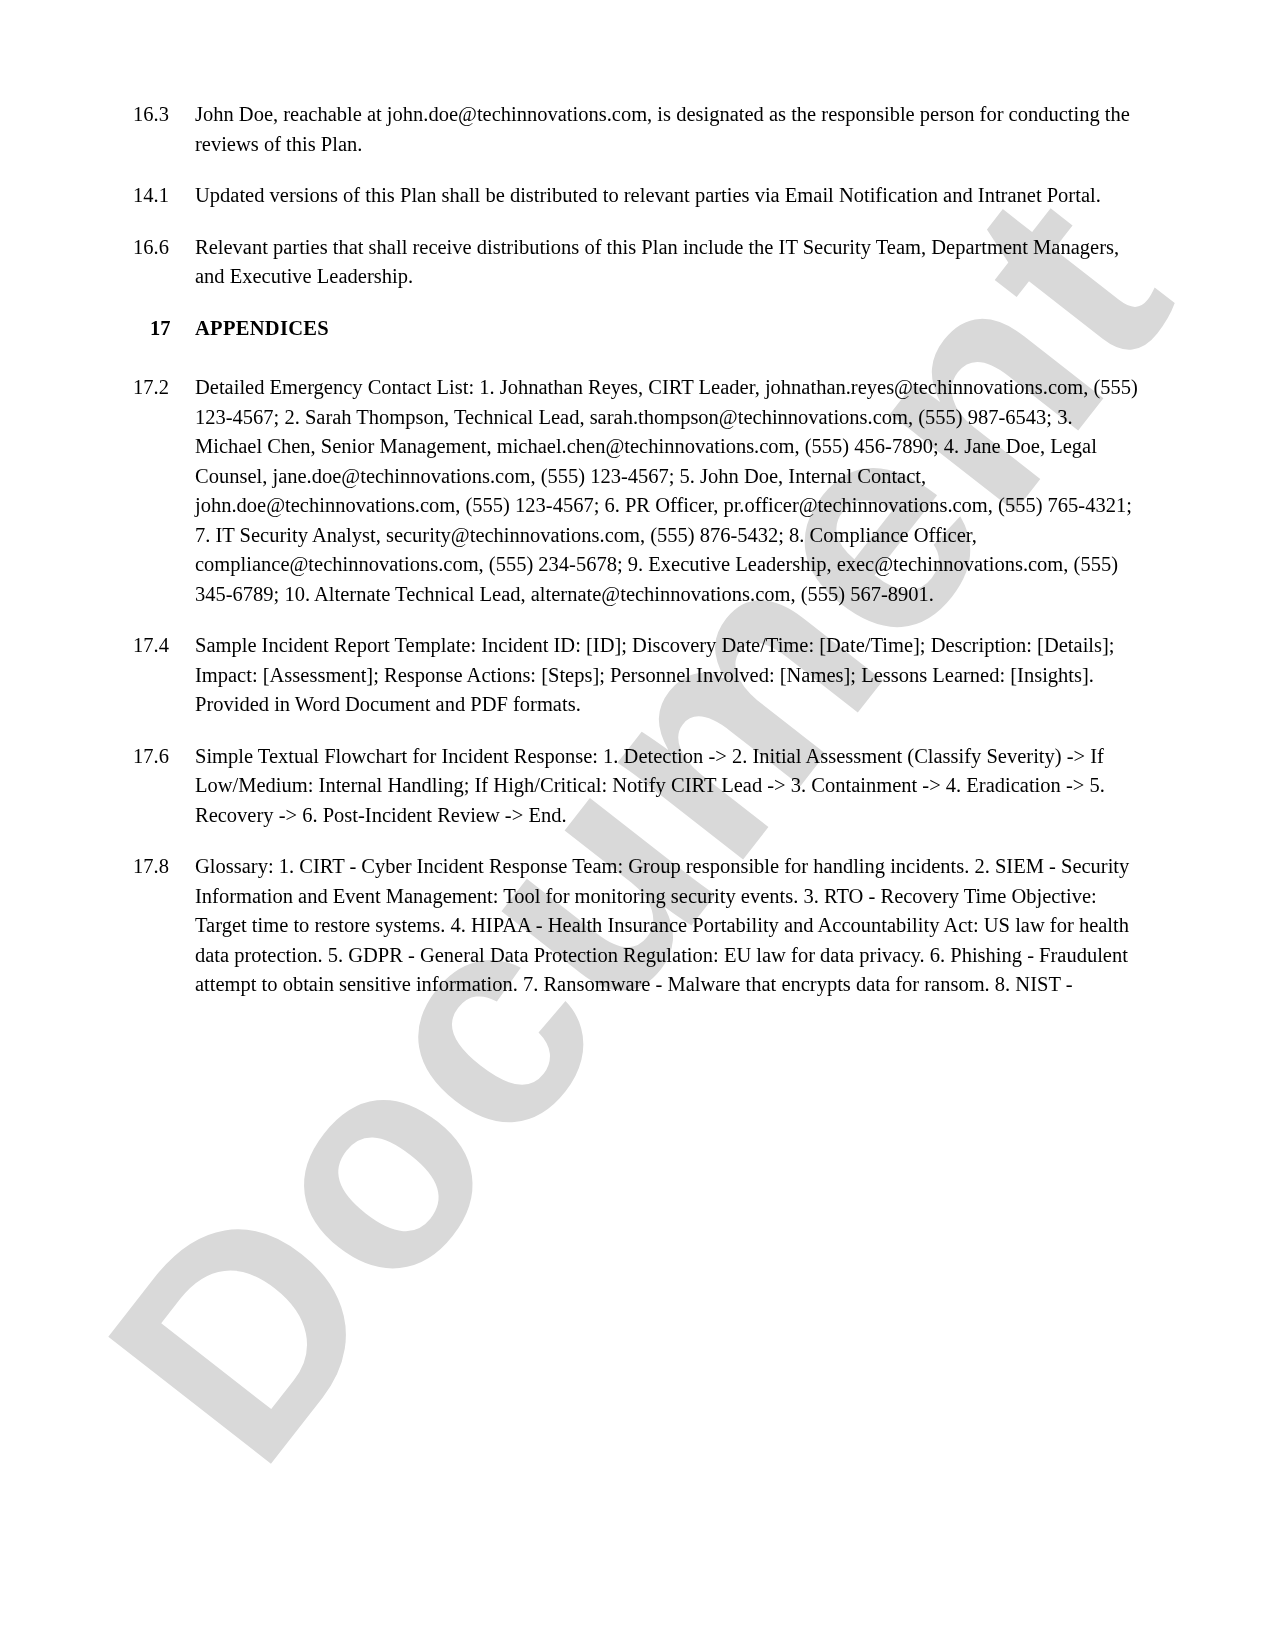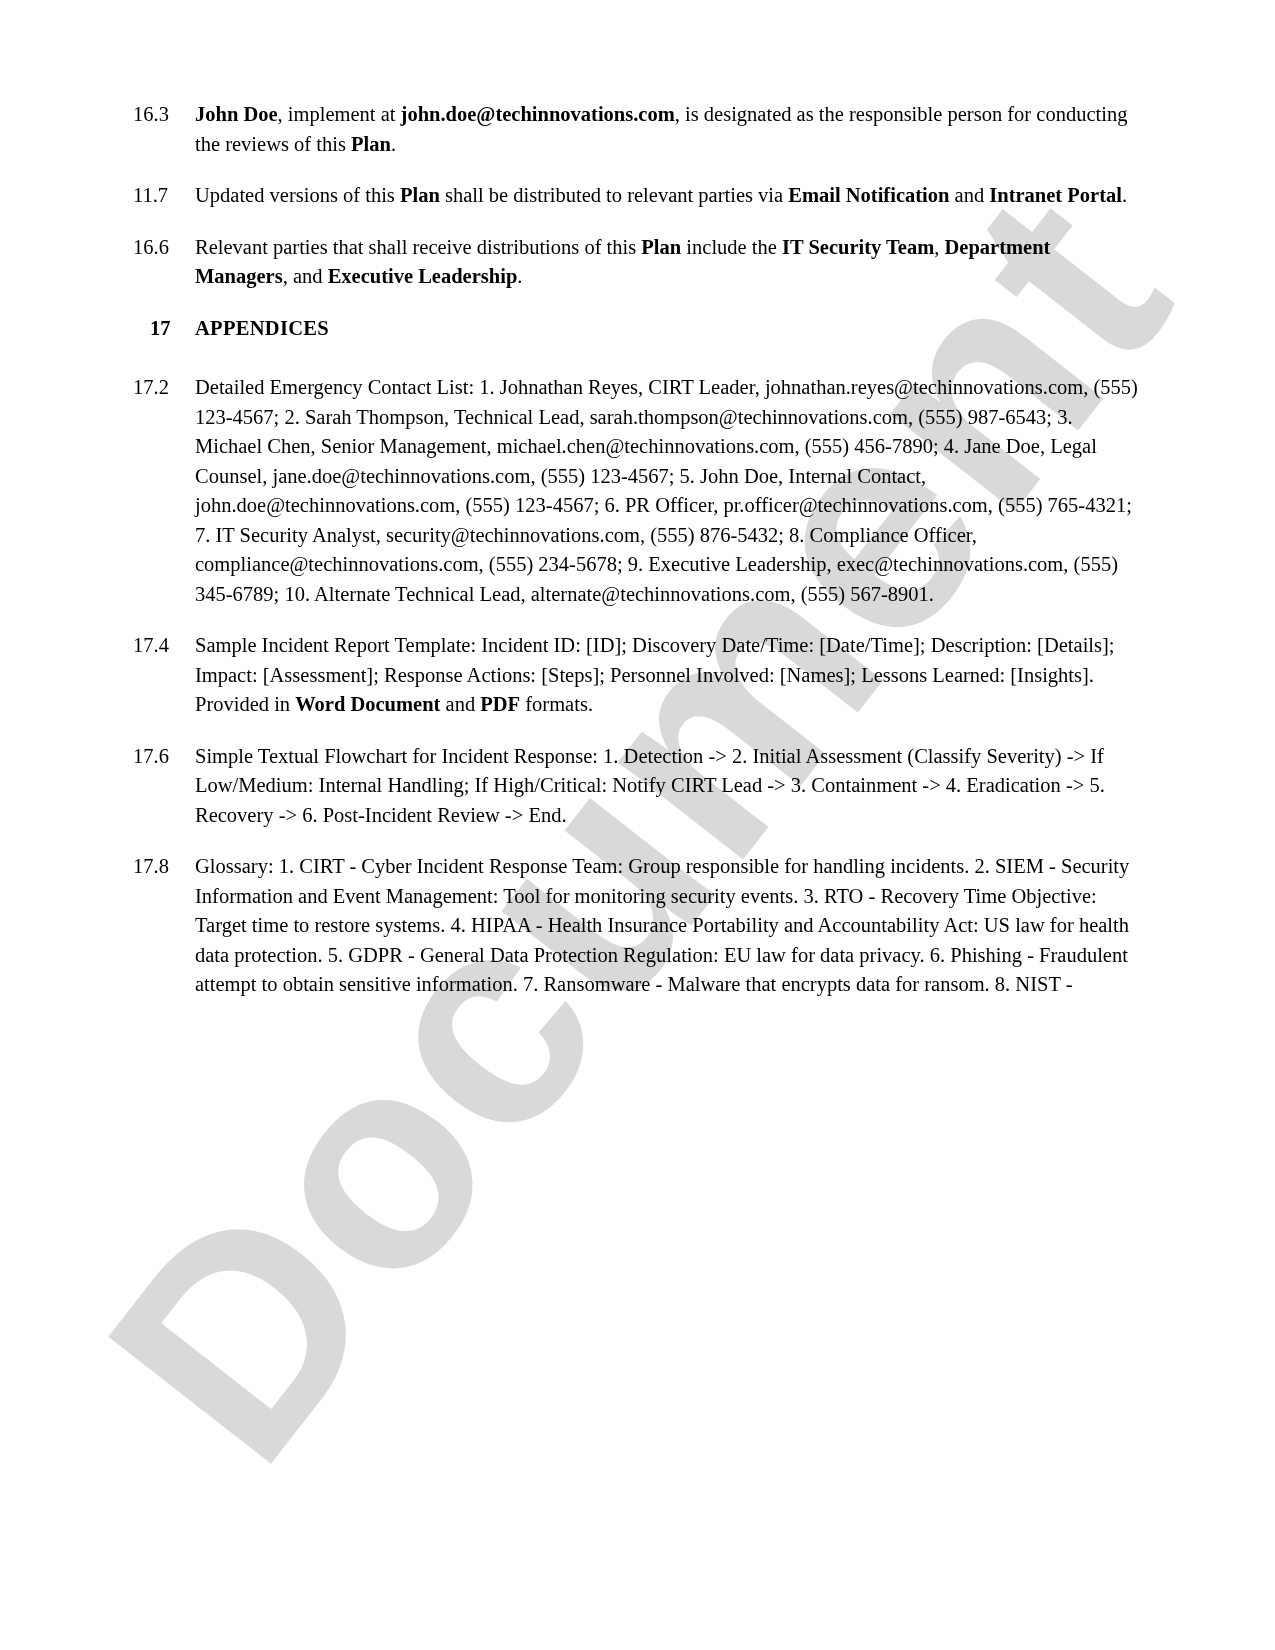--- a/index.html
+++ b/index.html
@@ -75,40 +75,40 @@
   .heading .num {
     flex: 0 0 auto;
     width: 62px;
     padding-left: 17px;
     box-sizing: border-box;
   }
   .heading .body {
     flex: 1 1 auto;
     letter-spacing: 0.3px;
   }
-  b, strong { font-weight: 700; }
+  b, strong { font-weight: 400; }
 </style>
 </head>
 <body>
 
 <div class="page">
 
   <div class="watermark">
     <div class="watermark-text">Document</div>
   </div>
 
   <div class="content">
 
     <div id="clauses-16">
         <div class="clause">
           <div class="num">16.3</div>
-          <div class="body"><b>John Doe</b><span>, implement at </span><b>john.doe@techinnovations.com</b><span>, is designated as the responsible person for conducting the reviews of this </span><b>Plan</b><span>.</span></div>
+          <div class="body"><b>John Doe</b><span>, reachable at </span><b>john.doe@techinnovations.com</b><span>, is designated as the responsible person for conducting the reviews of this </span><b>Plan</b><span>.</span></div>
         </div>
         <div class="clause">
-          <div class="num">11.7</div>
+          <div class="num">14.1</div>
           <div class="body"><span>Updated versions of this </span><b>Plan</b><span> shall be distributed to relevant parties via </span><b>Email Notification</b><span> and </span><b>Intranet Portal</b><span>.</span></div>
         </div>
         <div class="clause">
           <div class="num">16.6</div>
           <div class="body"><span>Relevant parties that shall receive distributions of this </span><b>Plan</b><span> include the </span><b>IT Security Team</b><span>, </span><b>Department Managers</b><span>, and </span><b>Executive Leadership</b><span>.</span></div>
         </div>
       </div>
 
     <div class="heading">
       <div class="num">17</div>

